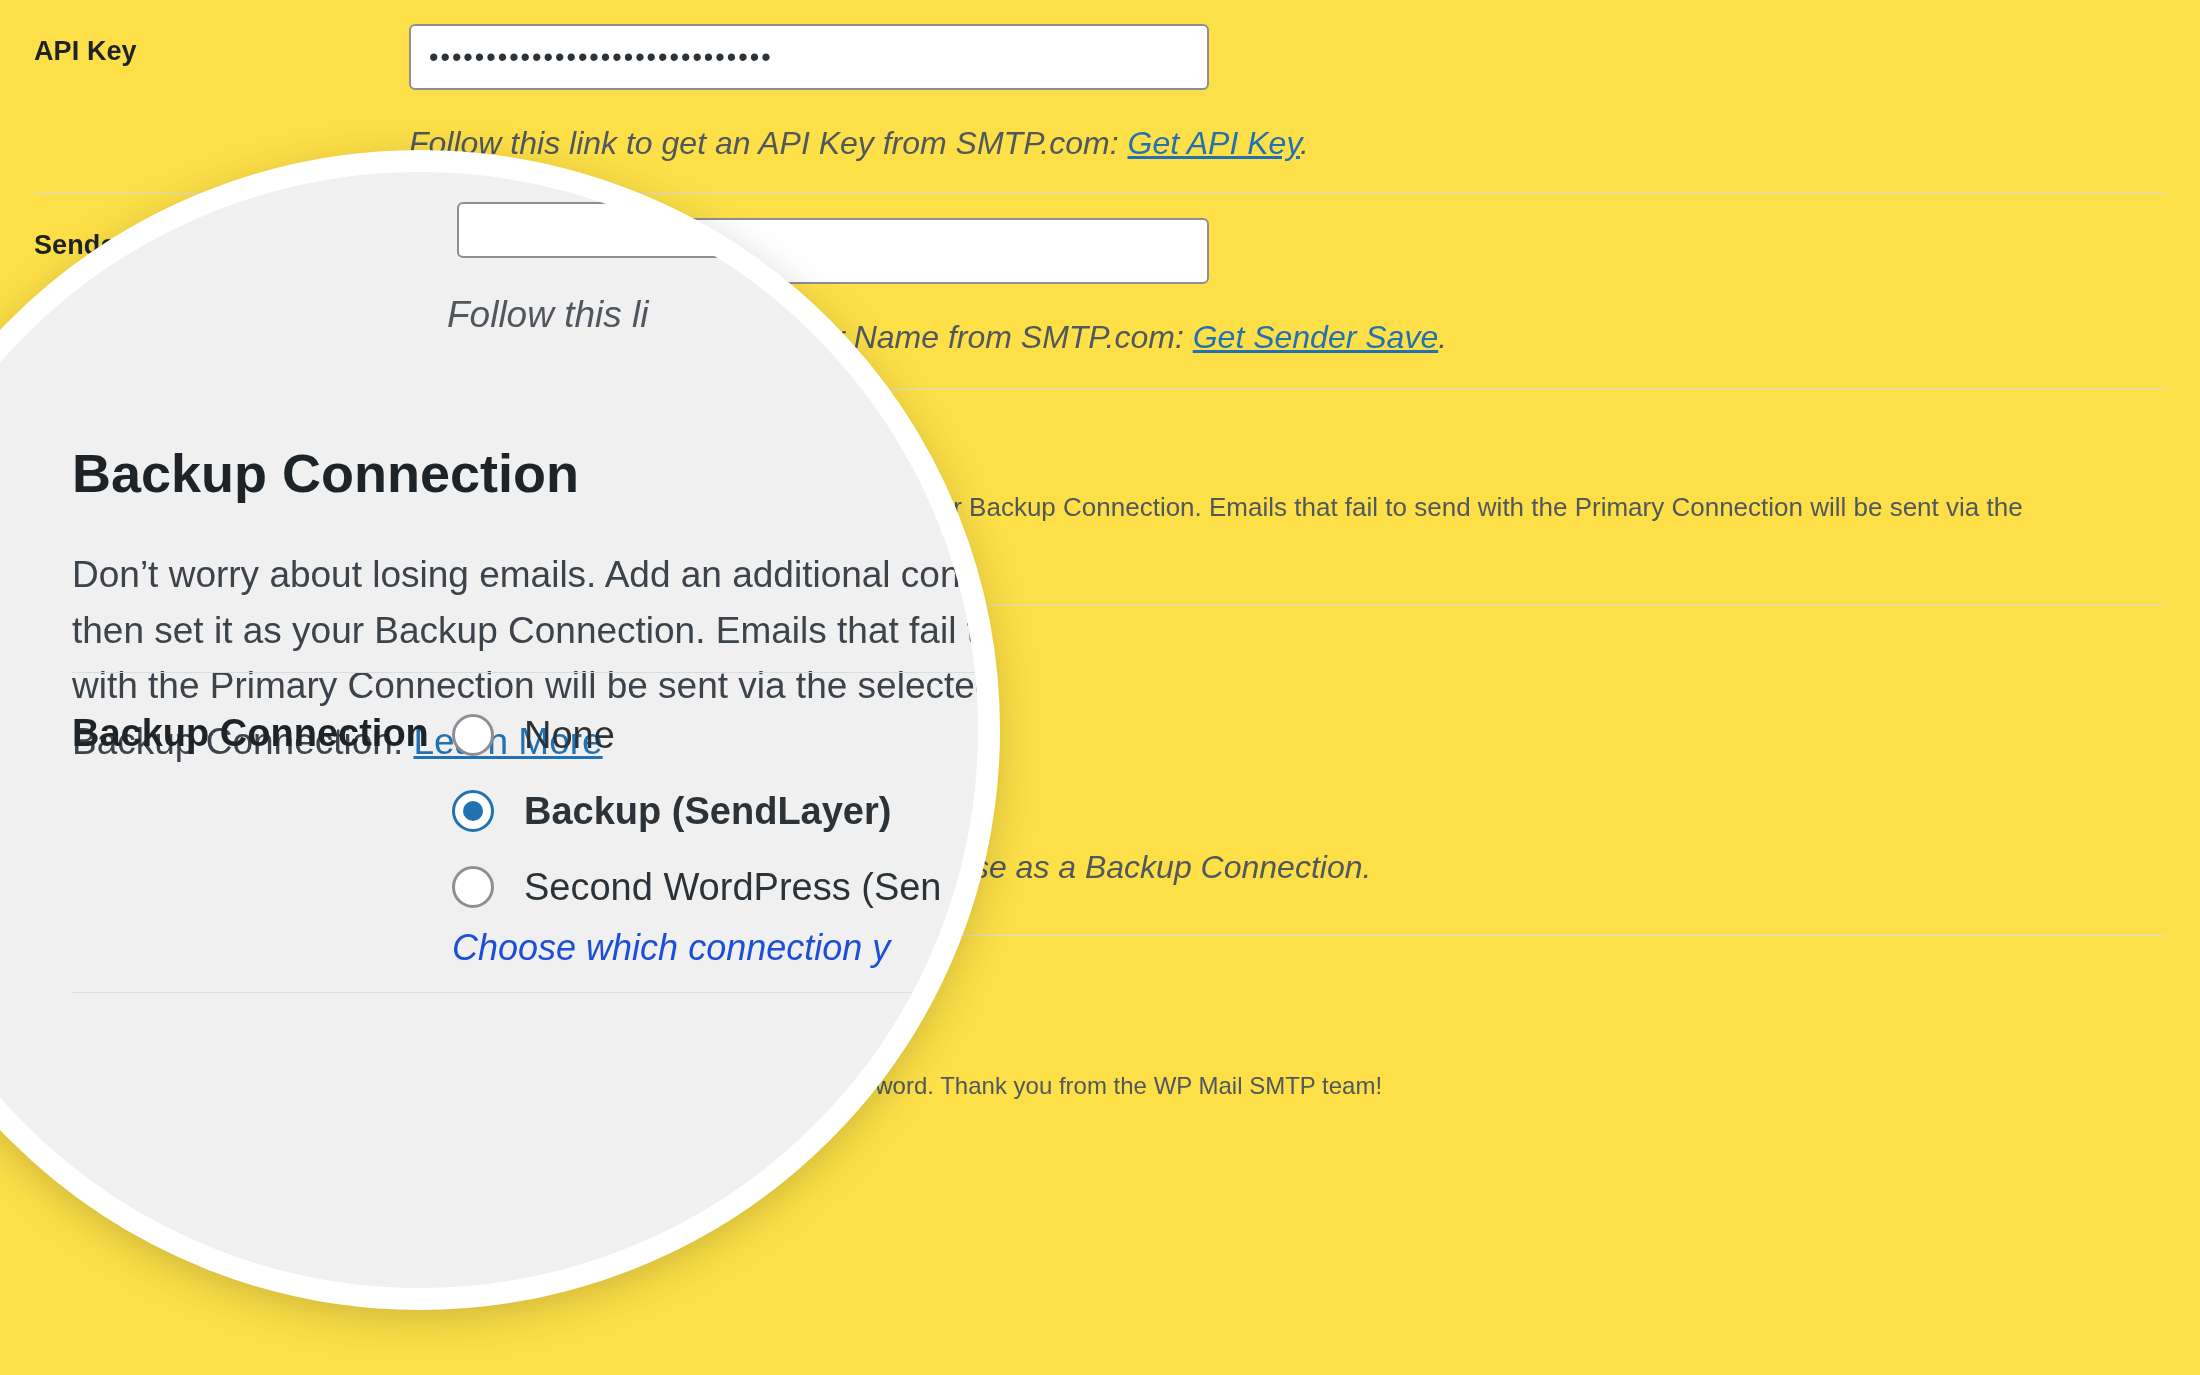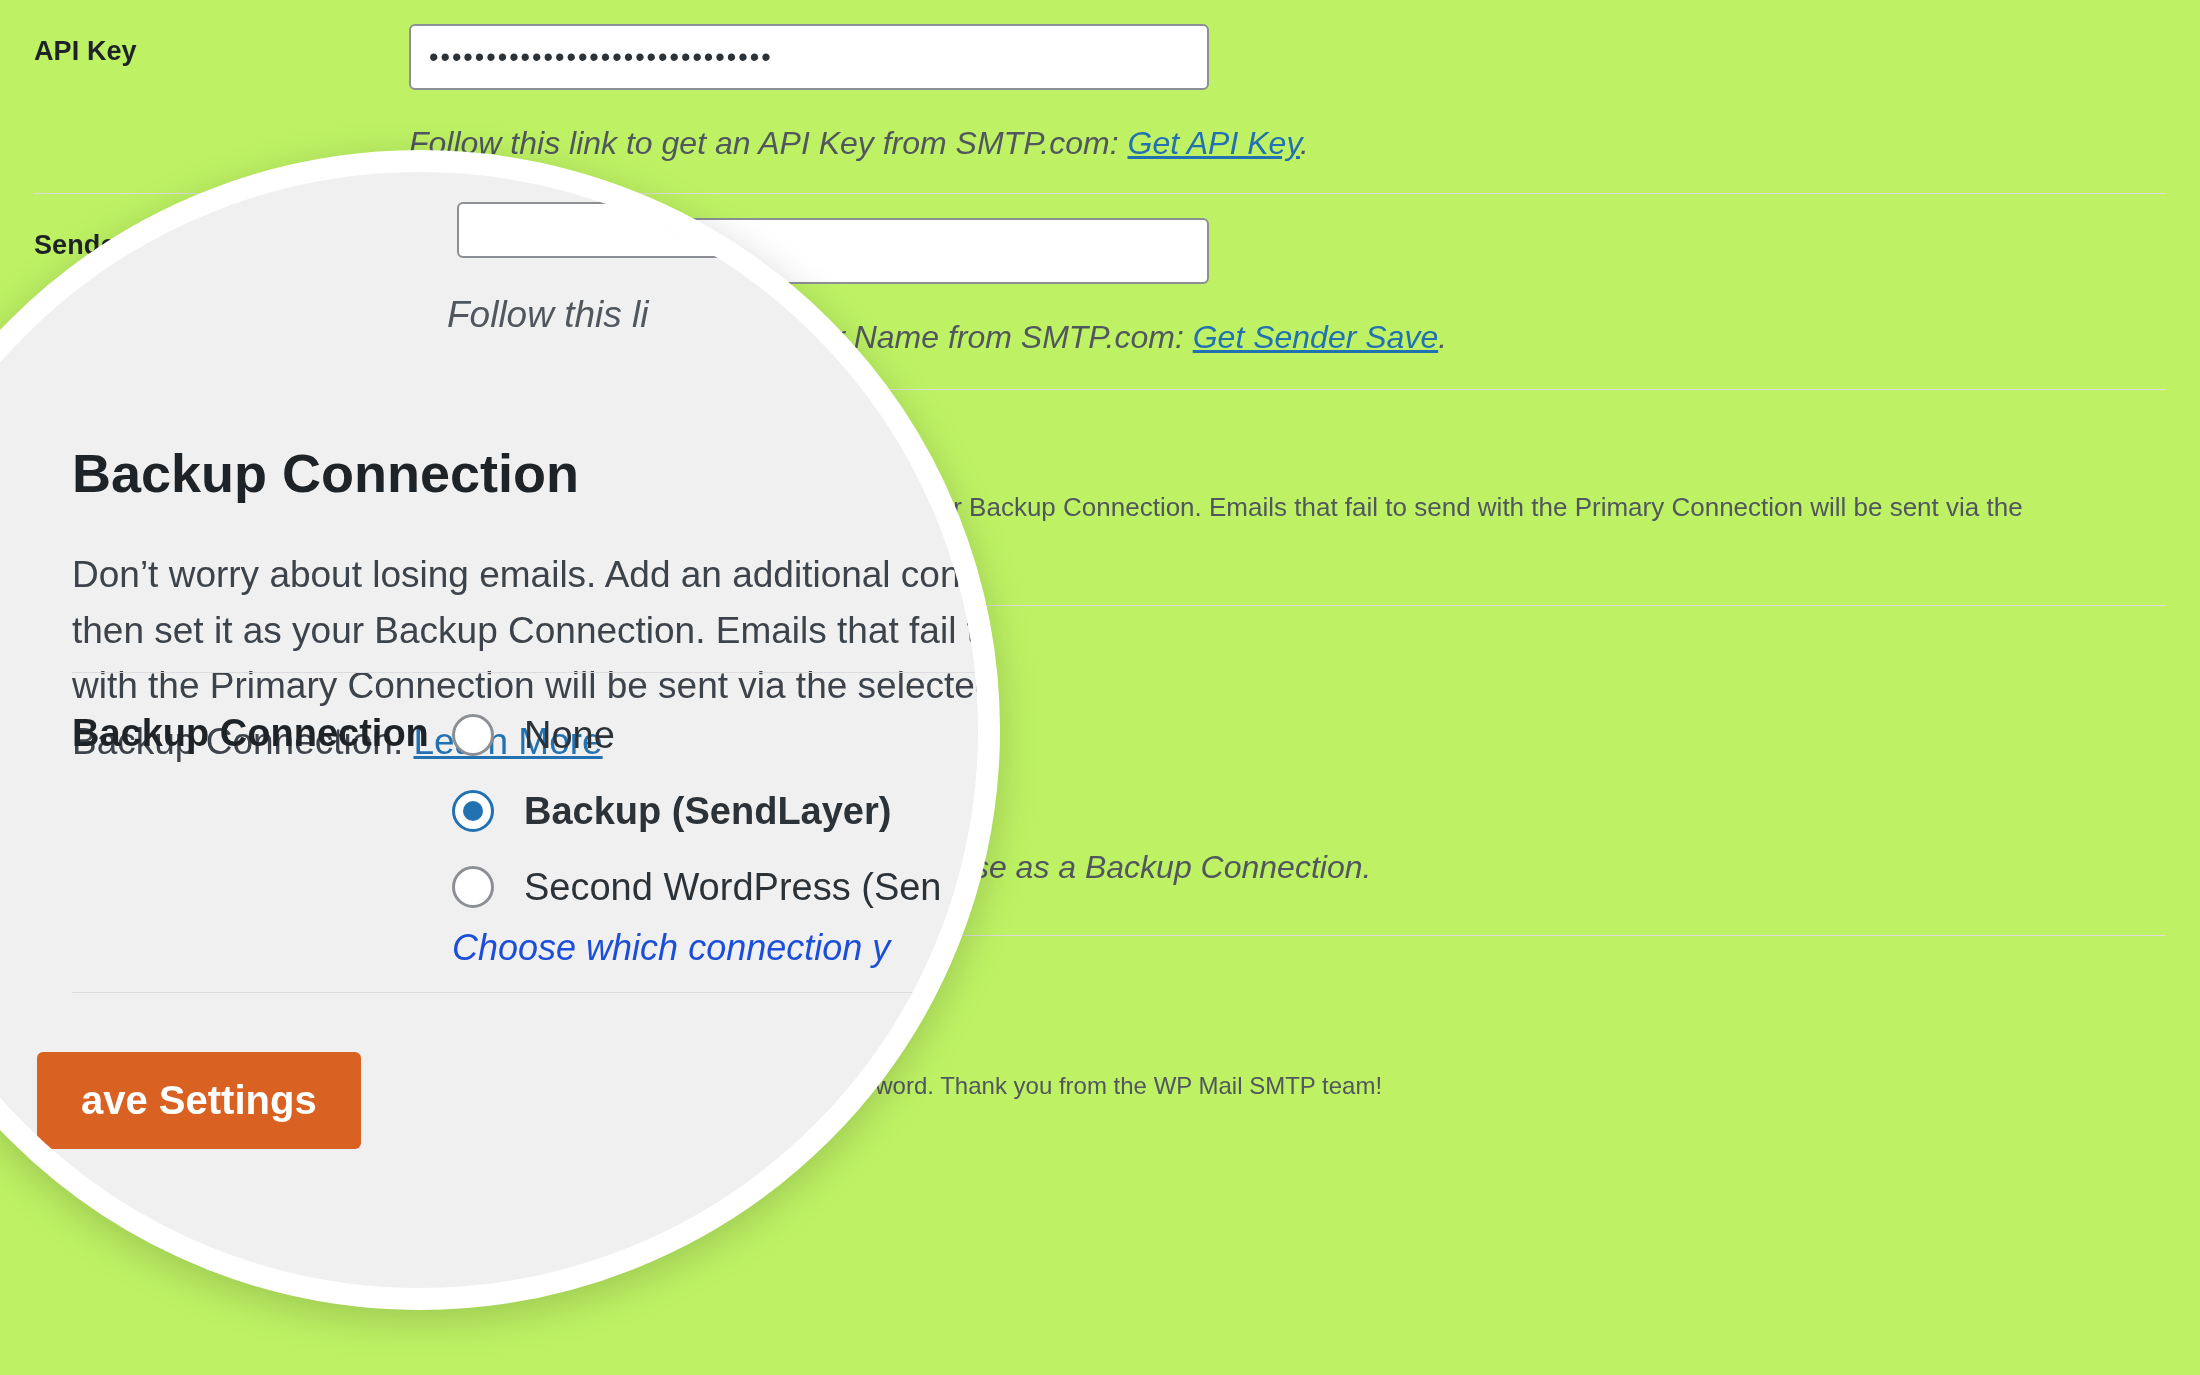--- a/index.html
+++ b/index.html
@@ -13,21 +13,21 @@
     font-family: "Liberation Sans", sans-serif;
     color: #1d2327;
     overflow: hidden;
     position: relative;
   }
 
   
   #page {
     position: absolute;
     inset: 0;
-    background: #bef264;
+    background: #fde047;
   }
 
   .row {
     display: flex;
     align-items: flex-start;
     padding: 0 0 0 34px;
     box-sizing: border-box;
   }
 
   .row-sep {
@@ -383,15 +383,14 @@
       <div class="mag-radio-row">
         <span class="mag-dot"></span>
         <span class="mag-radio-label">Second WordPress (Sen</span>
       </div>
     </div>
 
     <div class="mag-help">Choose which connection y</div>
 
     <div class="mag-divider" style="top:820px;"></div>
 
-    <button class="mag-save">ave Settings</button>
   </div>
 </div>
 
 </body></html>

